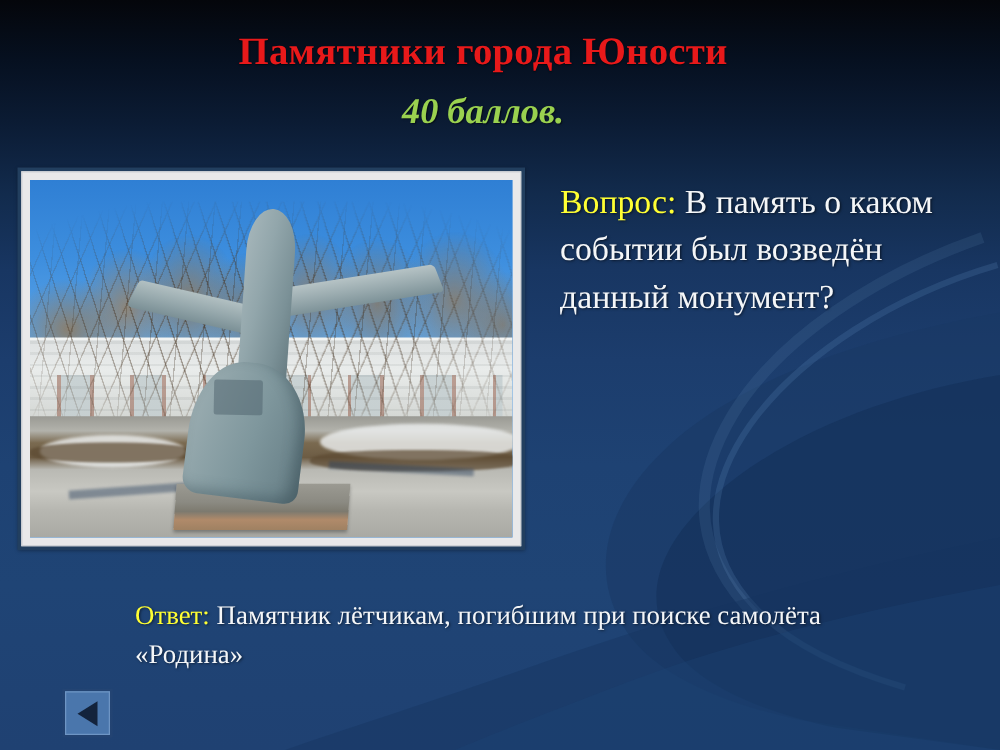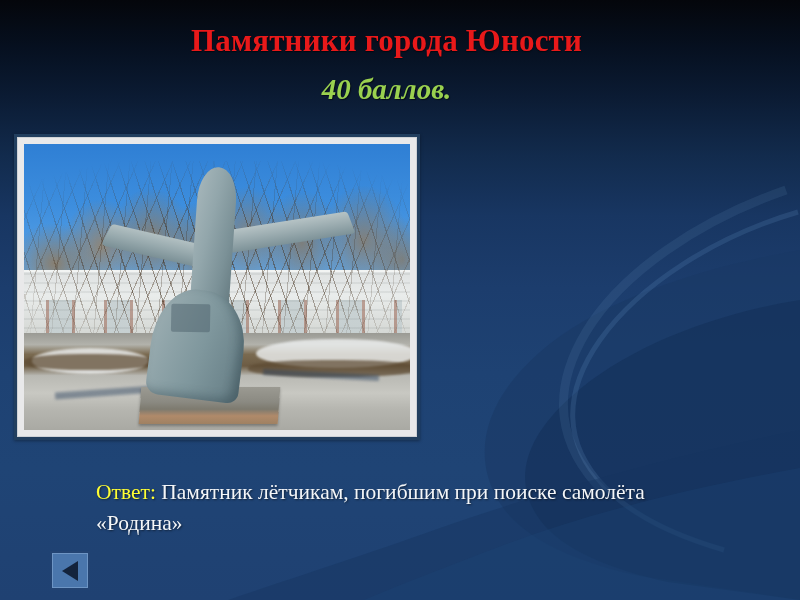--- a/index.html
+++ b/index.html
@@ -220,21 +220,21 @@
     line-height: 38px;
     color: #f4f6f8;
     text-shadow: 1px 1px 2px rgba(0,0,0,.55);
     z-index: 6;
   }
   #question .label { color: #ffff33; }
 
   
   #answer {
     position: absolute;
-    left: 96px;
+    left: 108px;
     top: 477px;
     width: 600px;
     font-size: 21.5px;
     line-height: 31px;
     color: #f4f6f8;
     text-shadow: 1px 1px 2px rgba(0,0,0,.5);
     z-index: 6;
   }
   #answer .label { color: #ffff33; }
 
@@ -299,20 +299,23 @@
         <div class="wing-left"></div>
         <div class="wing-right"></div>
         <div class="tailfin"></div>
         <div class="fuselage">
           <div class="fuselage-plaque"></div>
         </div>
       </div>
     </div>
   </div>
 
+  <div id="question">
+    <span class="label">Вопрос:</span><span> В память о каком событии был возведён данный монумент?</span>
+  </div>
 
   <div id="answer">
     <span class="label">Ответ:</span><span> Памятник лётчикам, погибшим при поиске самолёта «Родина»</span>
   </div>
 
   <div id="nav-back" title="">
     <span class="tri"></span>
   </div>
 
 </div>

